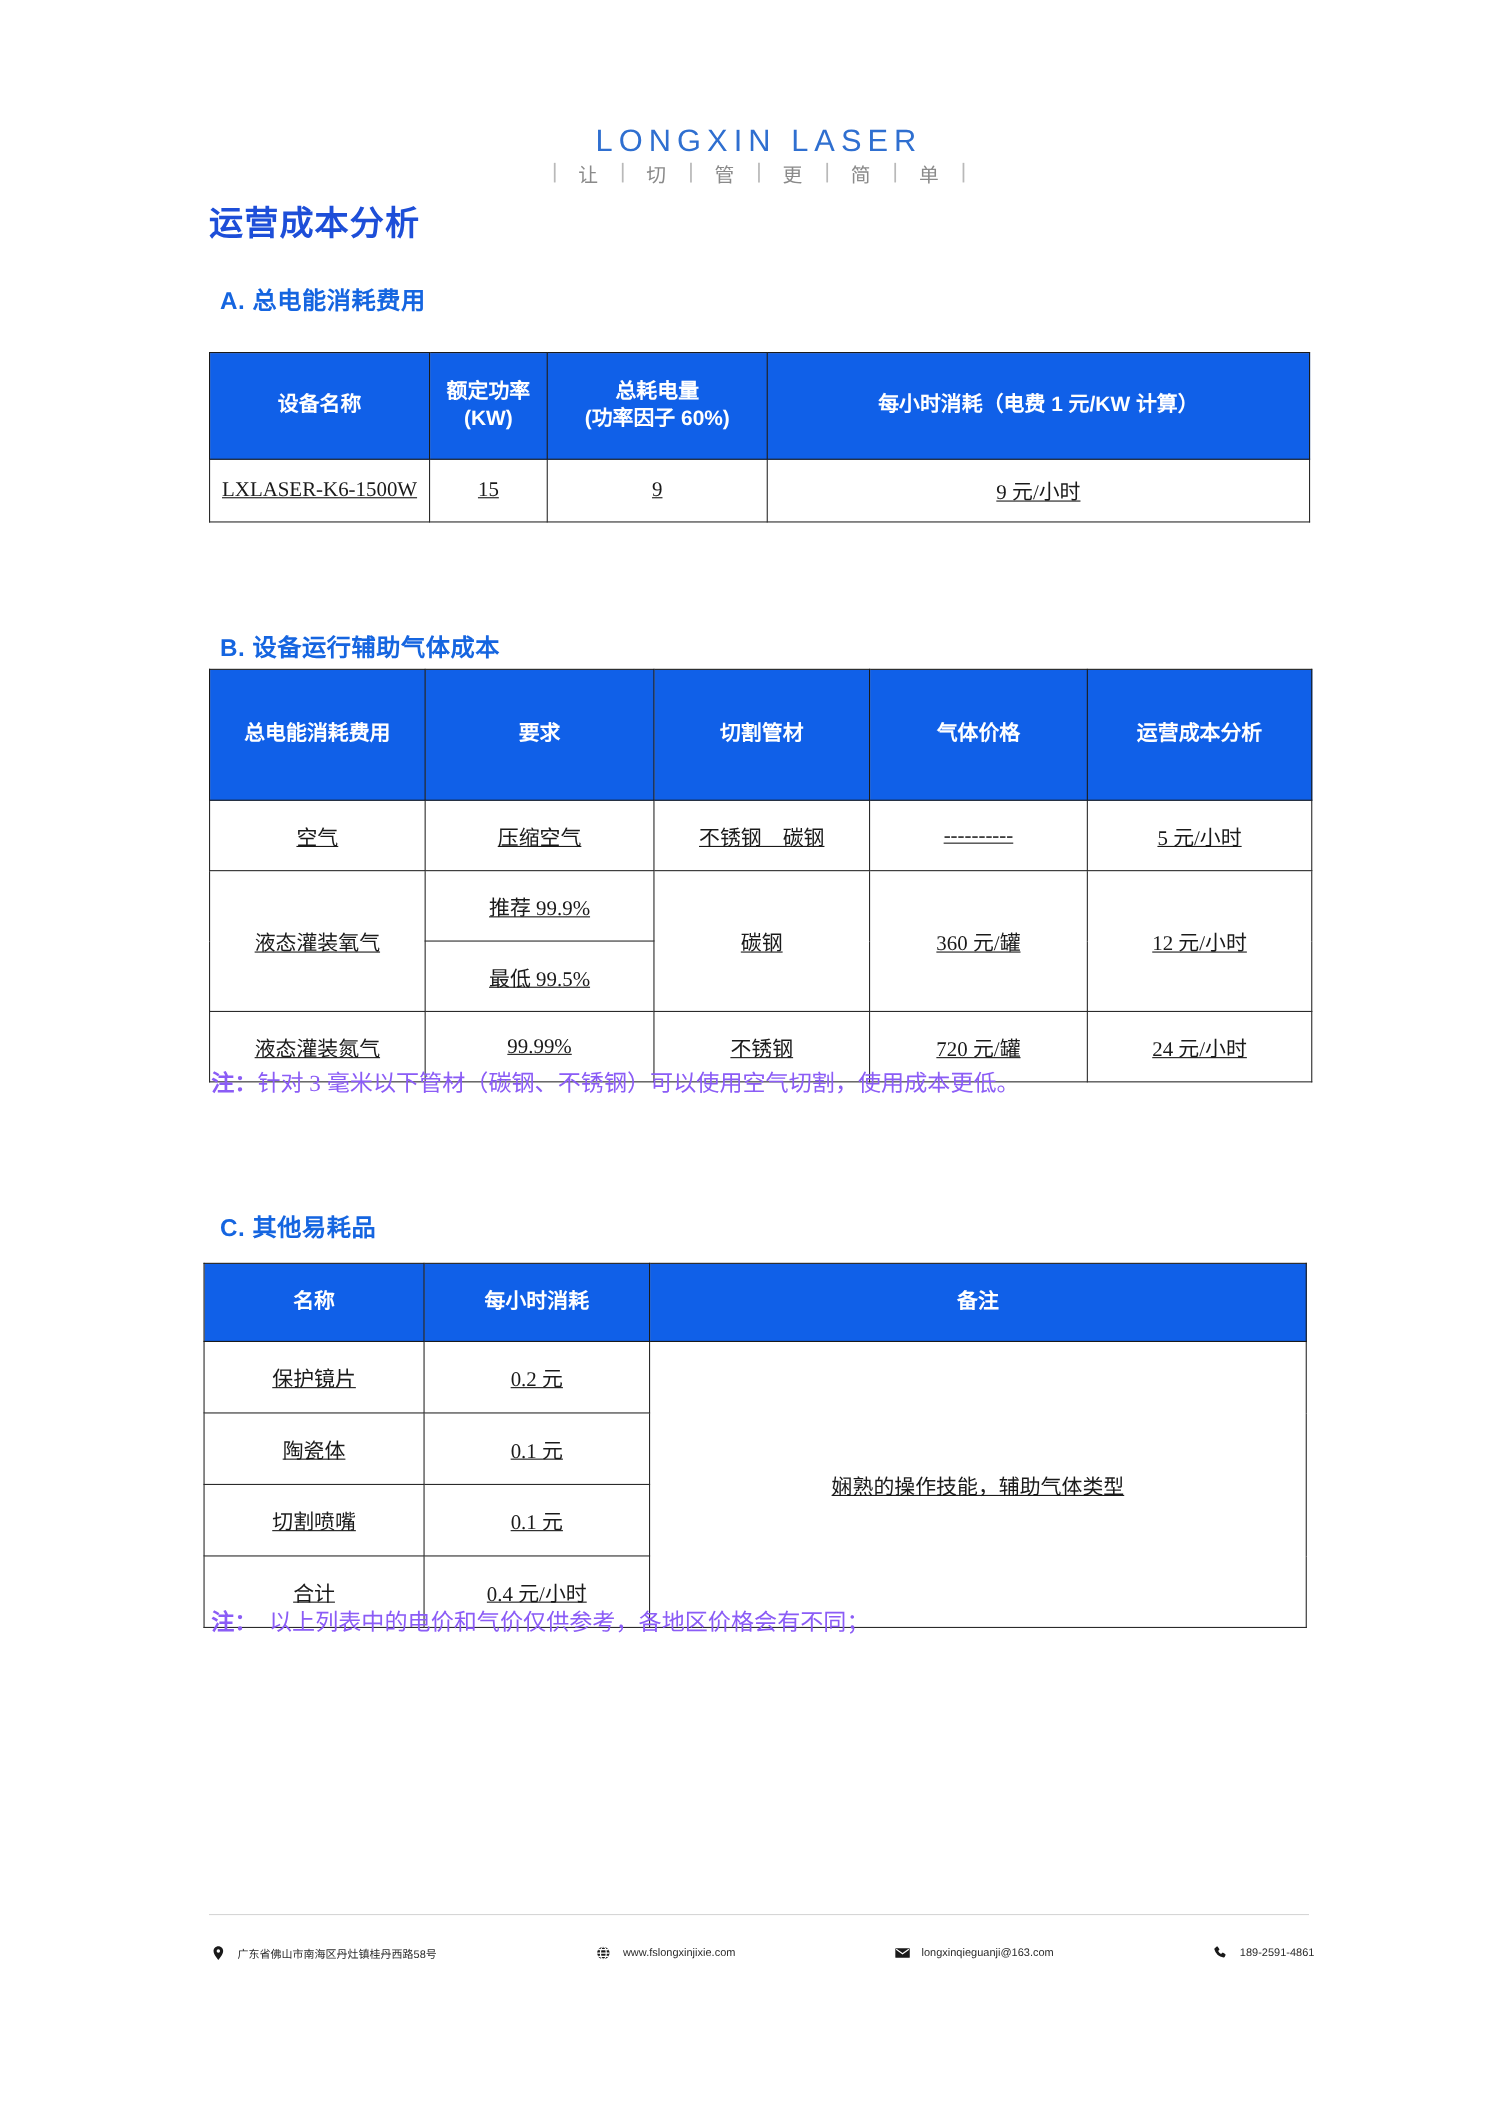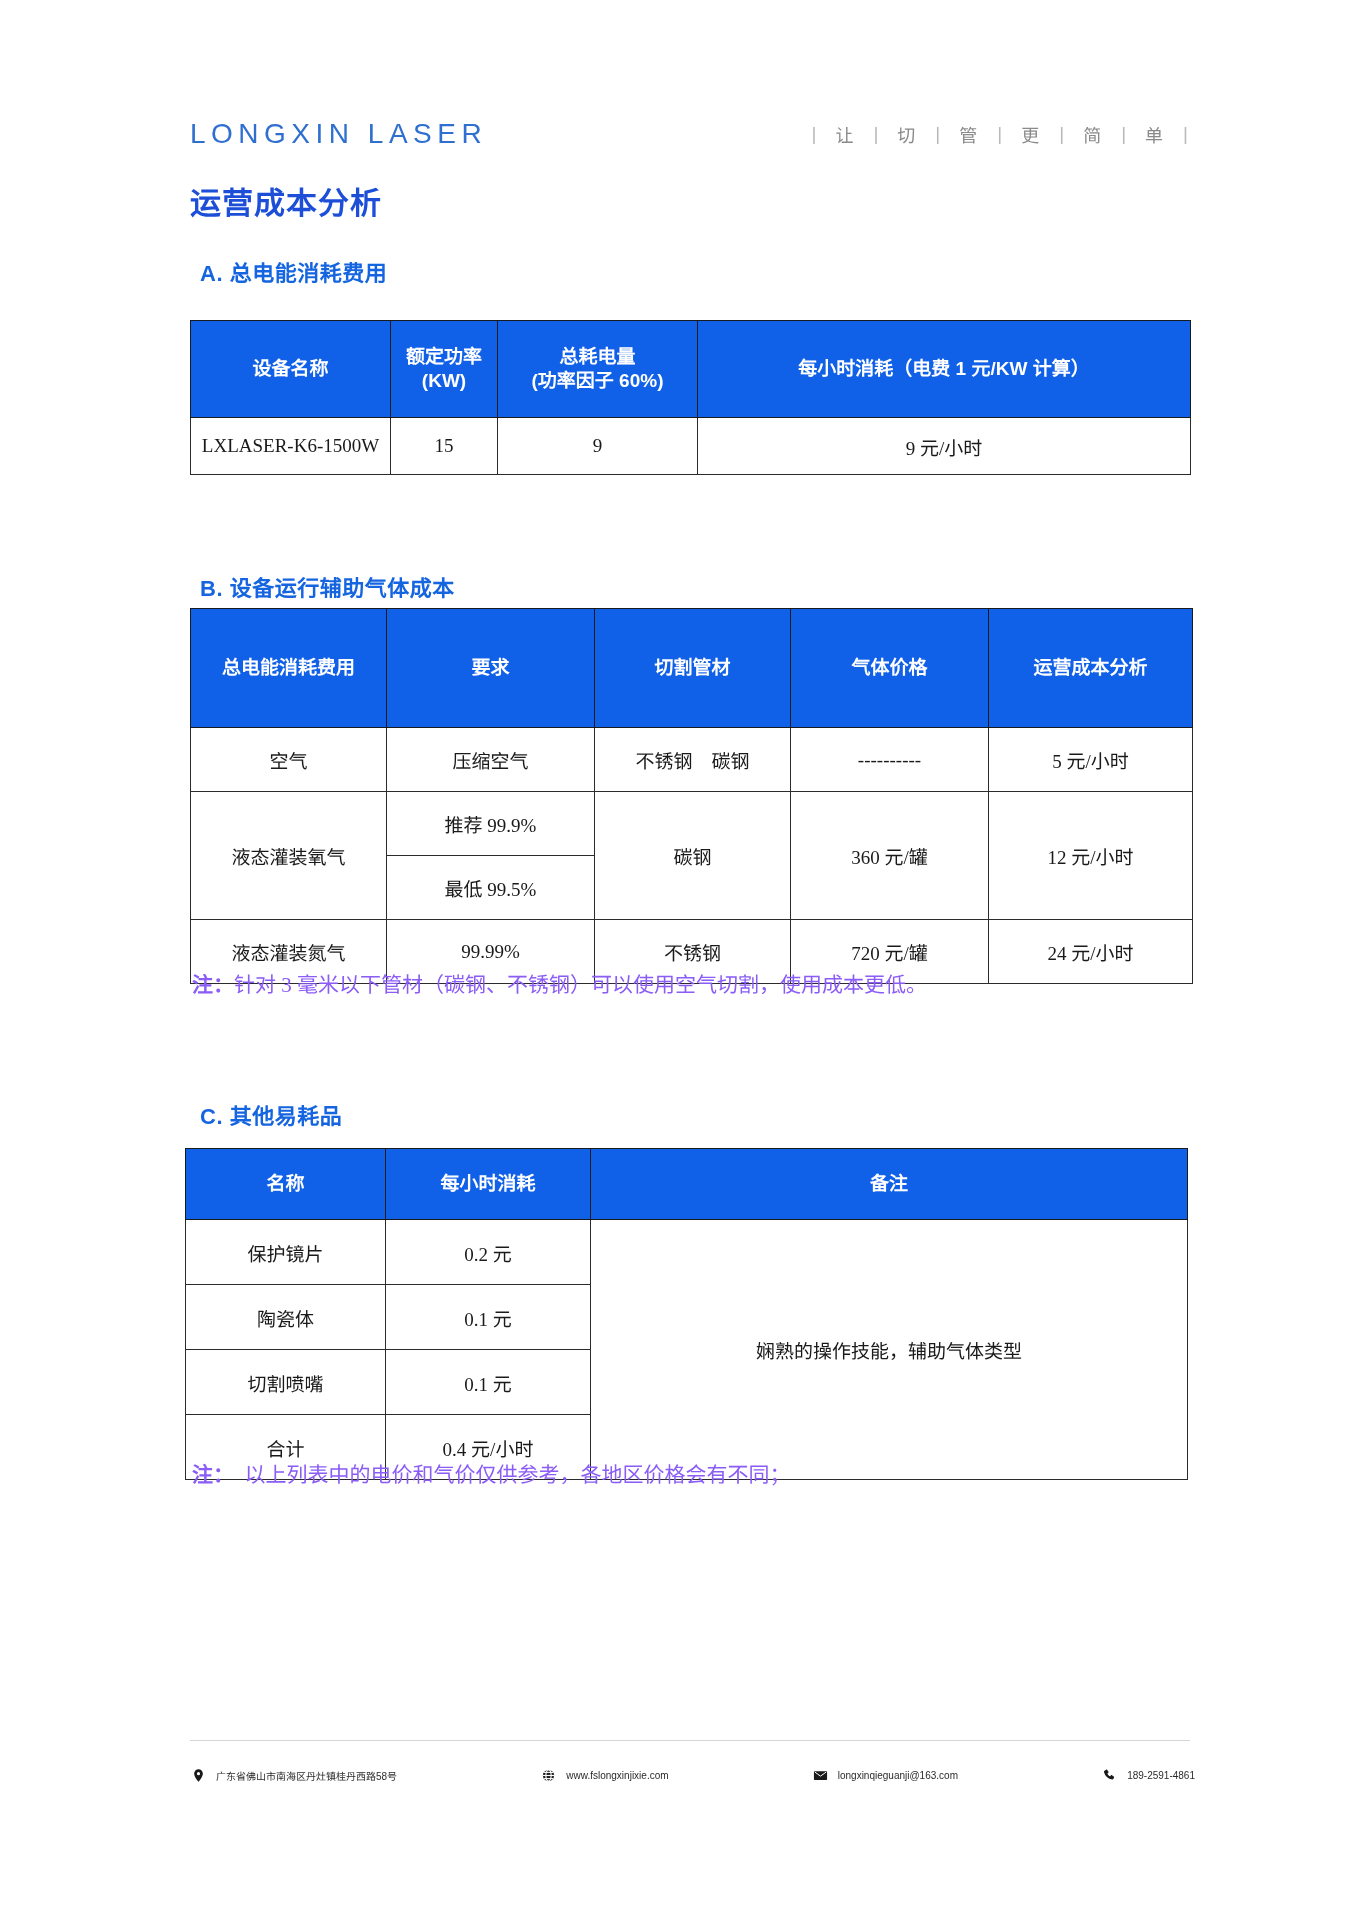--- a/index.html
+++ b/index.html
@@ -25,20 +25,21 @@
   
   .doc-header {
     position: absolute;
     left: 190px;
     top: 112px;
     width: 1000px;
     height: 44px;
     display: flex;
     align-items: center;
     justify-content: space-between;
+    flex-direction: column;
   }
   .brand {
     font-family: "Liberation Sans", "DejaVu Sans", sans-serif;
     color: #2f6fd0;
     font-size: 28px;
     letter-spacing: 5.5px;
     font-weight: 400;
     white-space: nowrap;
   }
   .tagline {
@@ -105,20 +106,21 @@
   }
   table.grid td {
     border: 1px solid #2b2b2b;
     text-align: center;
     vertical-align: middle;
     font-family: "Liberation Serif", "DejaVu Serif", serif;
     font-size: 19px;
     color: #1a1a1a;
     padding: 4px 2px;
     background: #fff;
+    text-decoration: underline;
   }
   td.mono {
     font-family: "Liberation Mono", "DejaVu Sans Mono", monospace;
     font-size: 18px;
     letter-spacing: 0px;
   }
 
   
   #table-a { left: 190px; top: 320px; width: 1000px; }
   #table-a th { height: 88px; }

